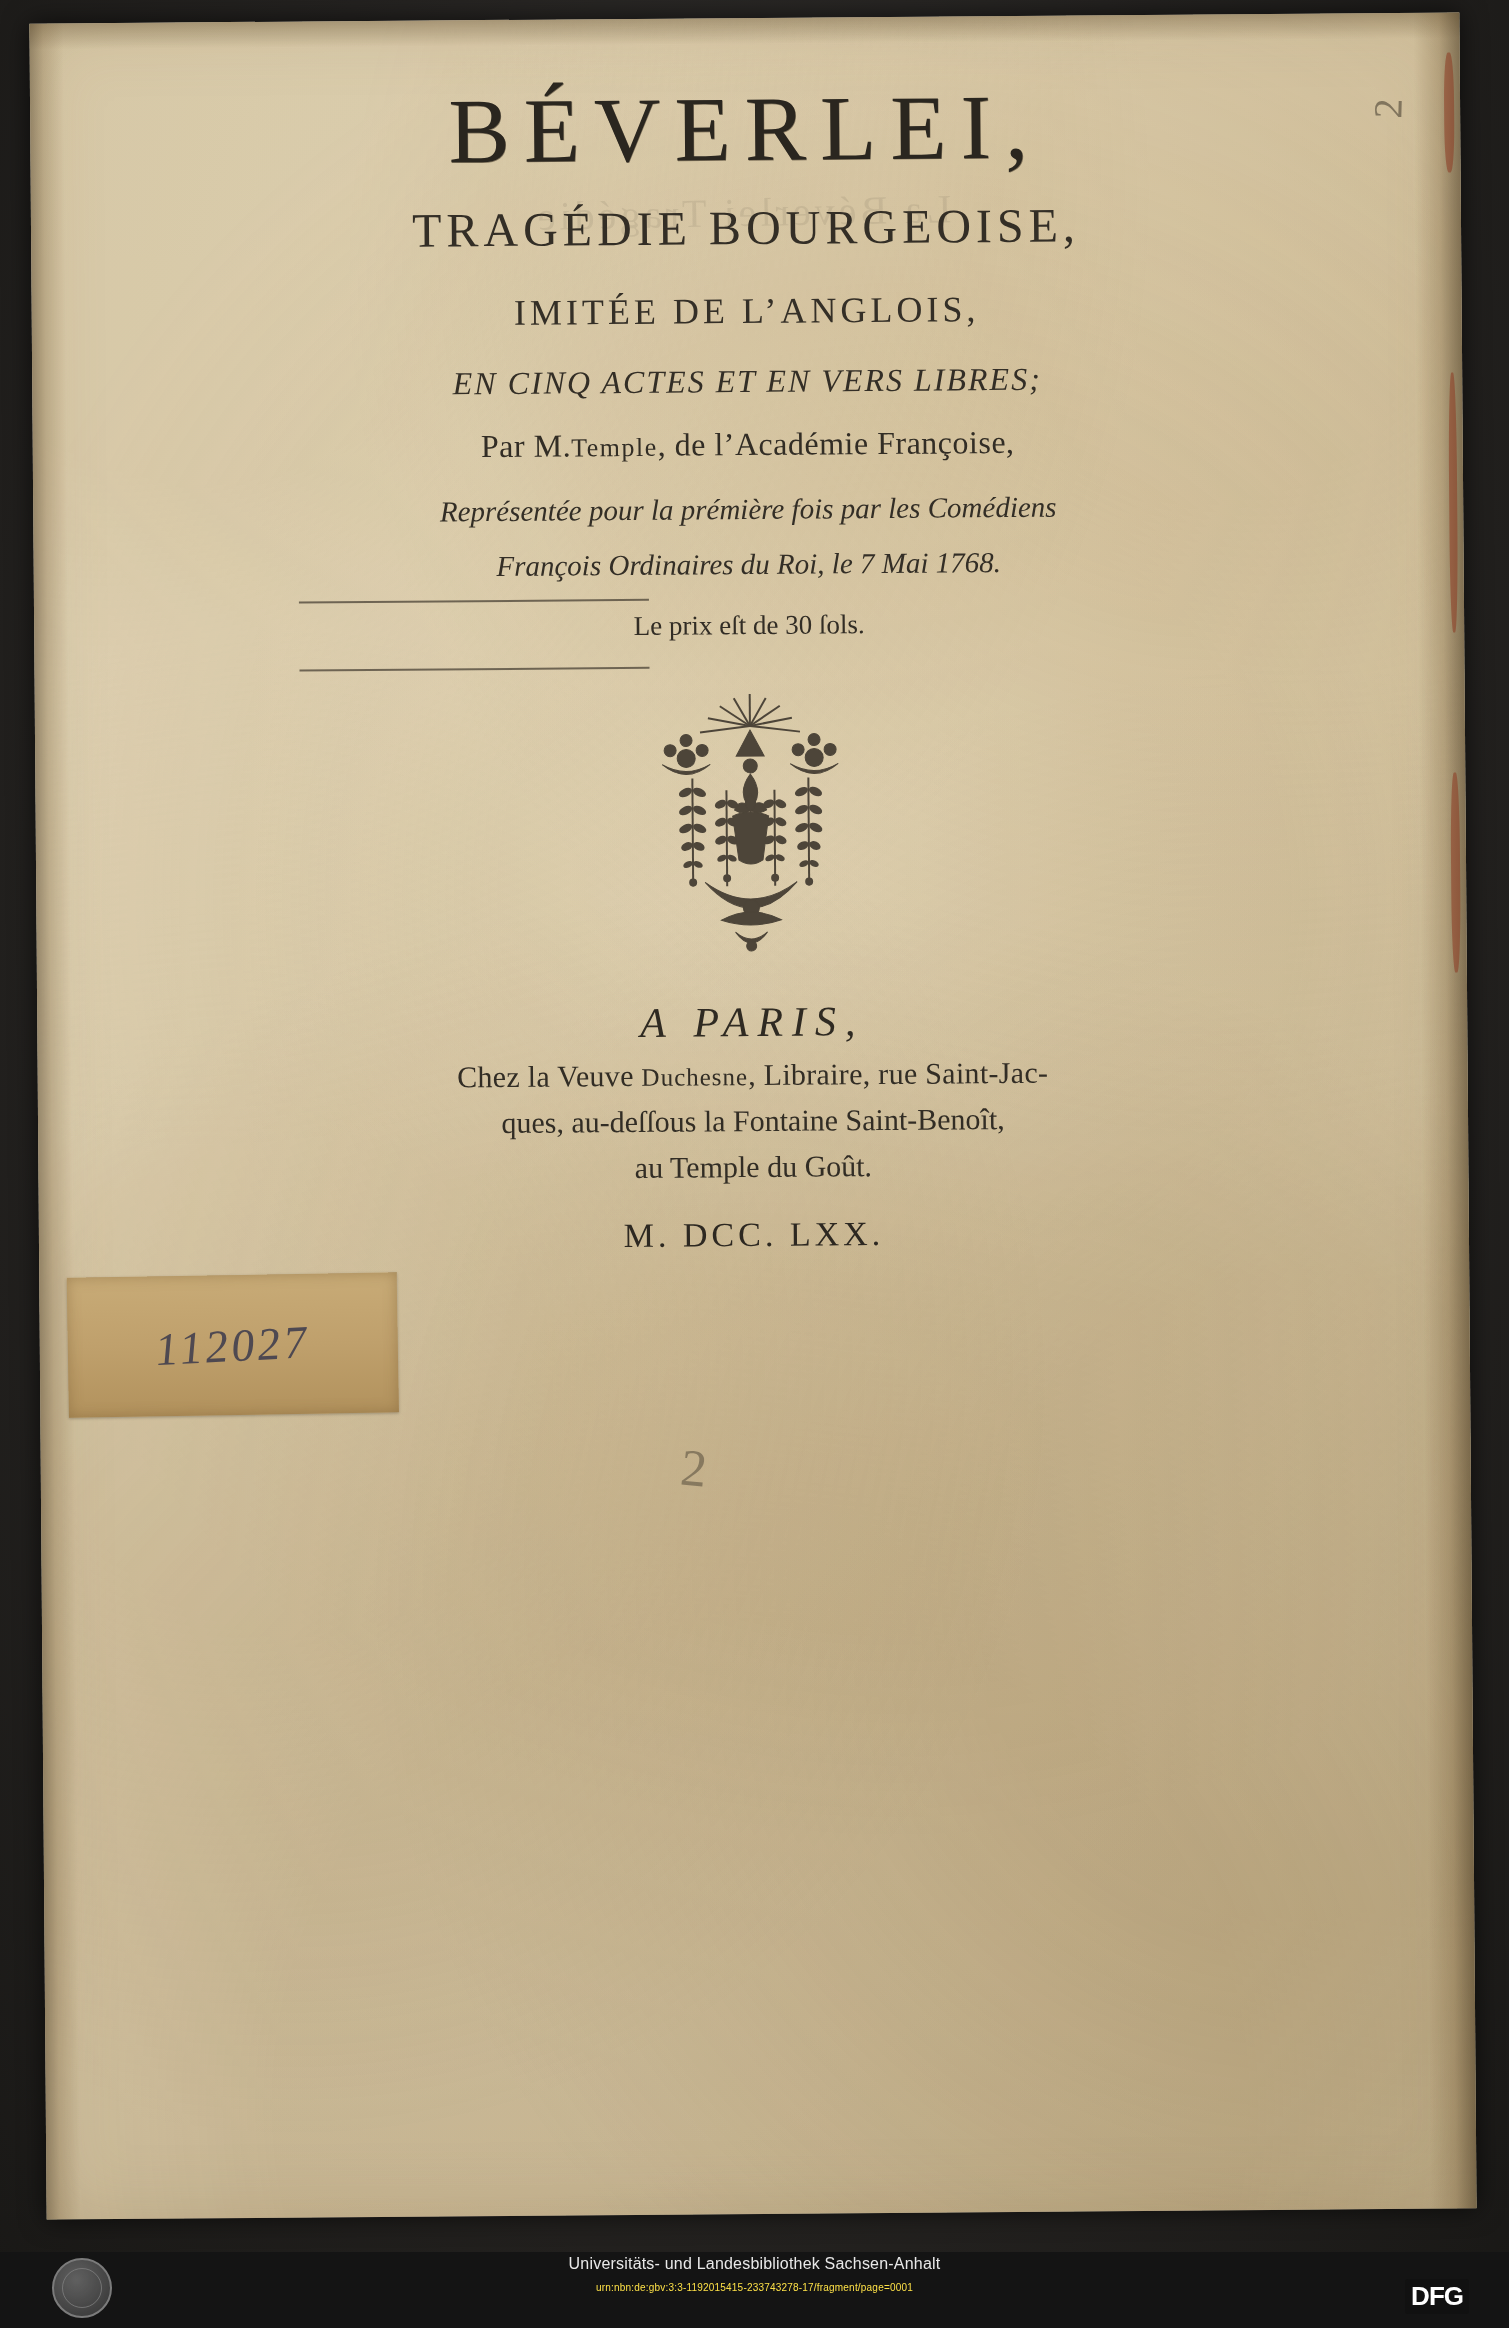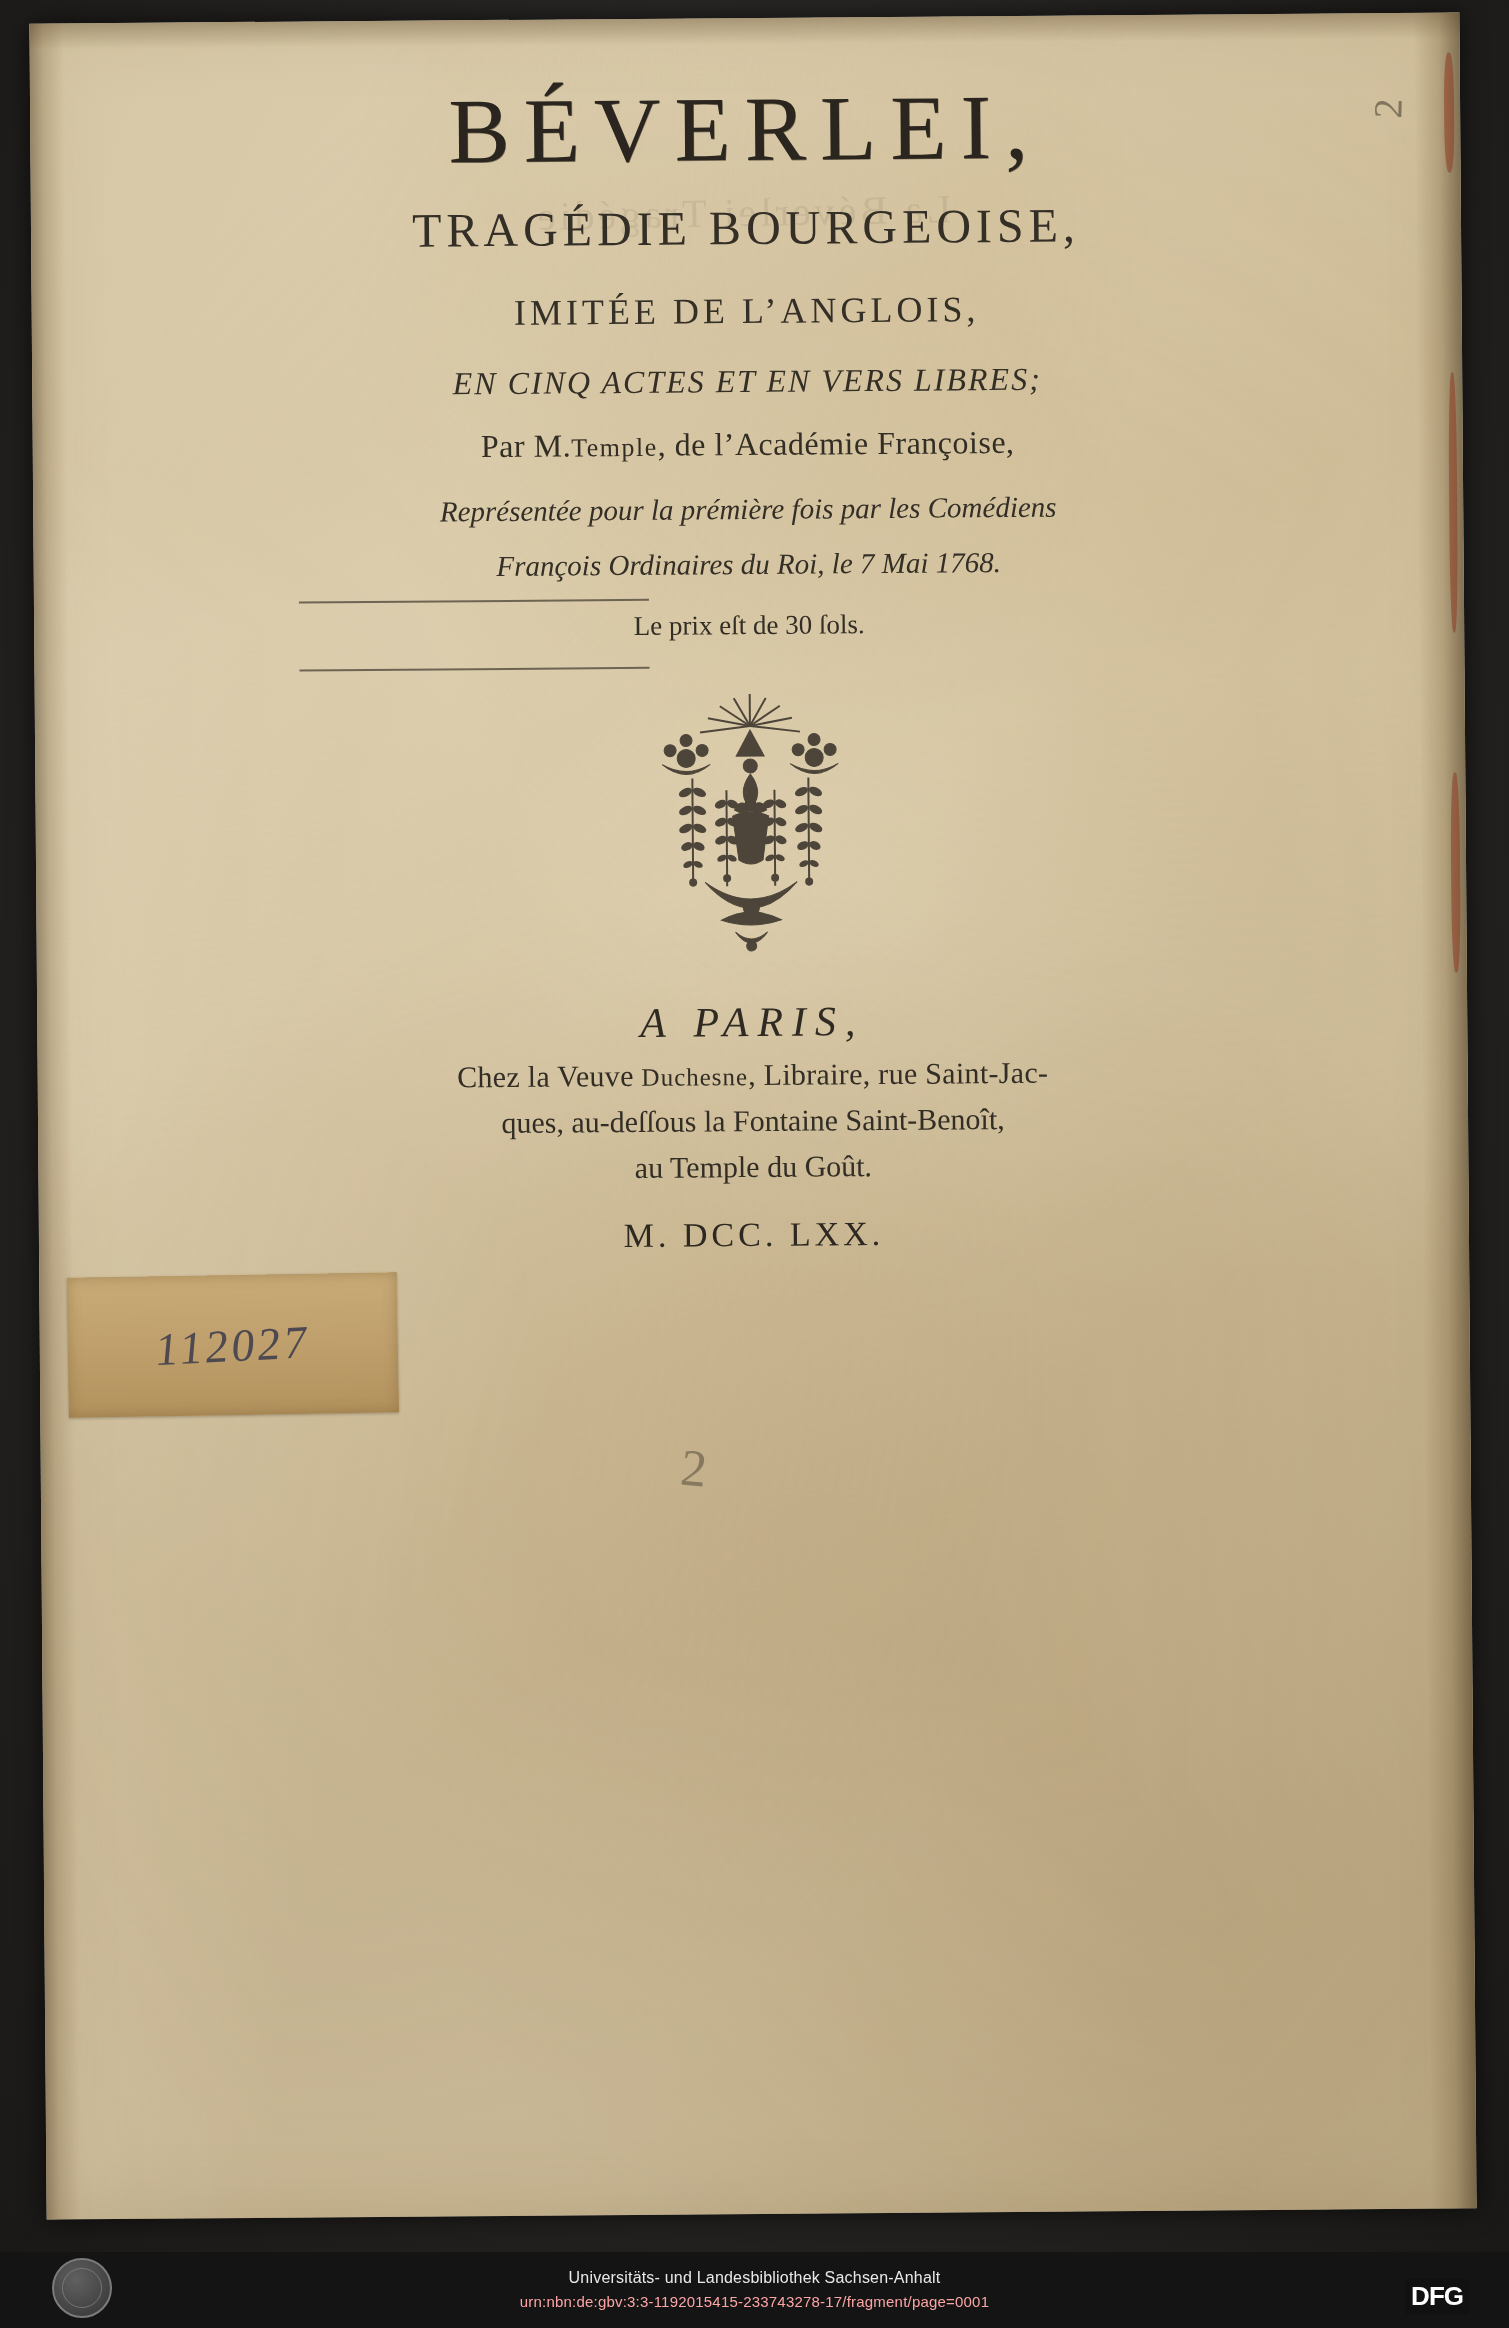--- a/index.html
+++ b/index.html
@@ -246,32 +246,32 @@
 
   
   #footer {
     position: absolute;
     left: 0;
     bottom: 0;
     width: 1509px;
     height: 76px;
     background: #141414;
     display: flex;
-    align-items: center;
+    align-items: flex-start;
     justify-content: center;
   }
   #footer-text {
     text-align: center;
     color: #e9e9e9;
     font-family: "Liberation Sans", sans-serif;
     font-size: 16px;
     line-height: 24px;
     letter-spacing: 0.2px;
   }
-  #footer-line2 { font-size: 15px; color: #fca5a5; }
+  #footer-line2 { font-size: 10px; color: #fde047; }
 
   #ulb-seal {
     position: absolute;
     left: 52px;
     bottom: 10px;
     width: 56px;
     height: 56px;
     border-radius: 50%;
     border: 2px solid #8e8e8e;
     background: radial-gradient(circle at 40% 35%, #6e6e6e, #3a3a3a);

